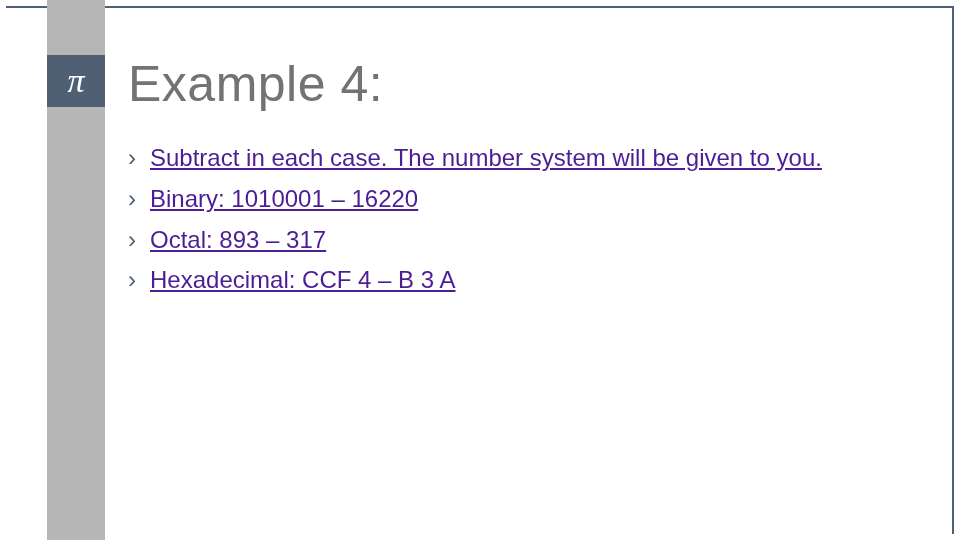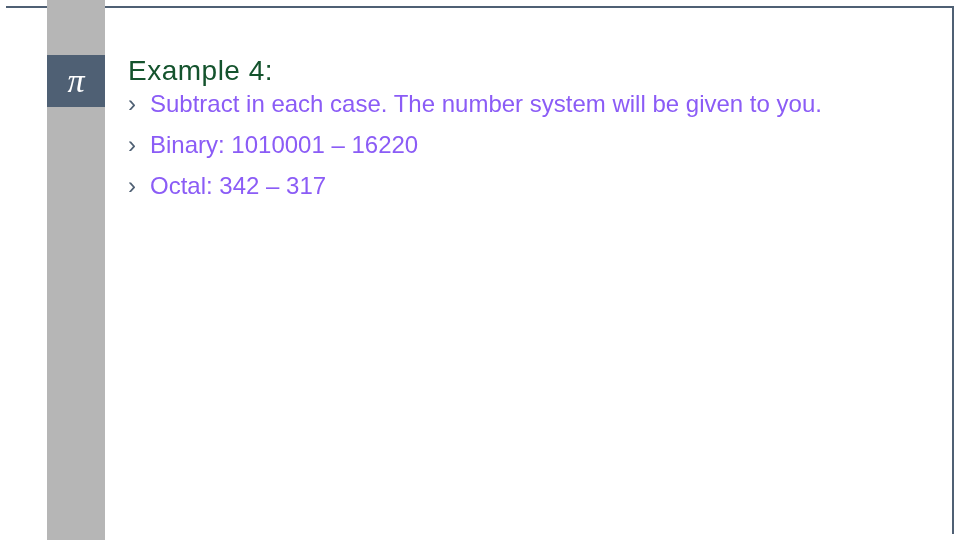--- a/index.html
+++ b/index.html
@@ -54,32 +54,34 @@
 
   
   .content {
     position: absolute;
     top: 55px;
     left: 128px;
     right: 48px;
   }
 
   .title {
-    font-size: 28px;
+    font-size: 50px;
     font-weight: 300;
     letter-spacing: 0.5px;
-    color: #14532d;
+    color: #737373;
+    margin-bottom: 28px;
   }
 
   ul.bullets {
     list-style: none;
     font-size: 24px;
     line-height: 1.45;
-    color: #8b5cf6;
+    color: #4c1d95;
     font-weight: 300;
+    text-decoration: underline;
   }
   ul.bullets li {
     position: relative;
     padding-left: 22px;
     margin-bottom: 6px;
     text-align: justify;
   }
   ul.bullets li::before {
     content: "›";
     position: absolute;
@@ -98,15 +100,16 @@
 
 <div class="icon-tile">
   <span class="pi">π</span>
 </div>
 
 <div class="content">
   <h1 class="title">Example 4:</h1>
   <ul class="bullets">
     <li>Subtract in each case. The number system will be given to you.</li>
     <li>Binary: 1010001 – 16220</li>
-    <li>Octal: 342 – 317</li>
+    <li>Octal: 893 – 317</li>
+    <li>Hexadecimal: CCF 4 – B 3 A</li>
   </ul>
 </div>
 
 </body></html>

